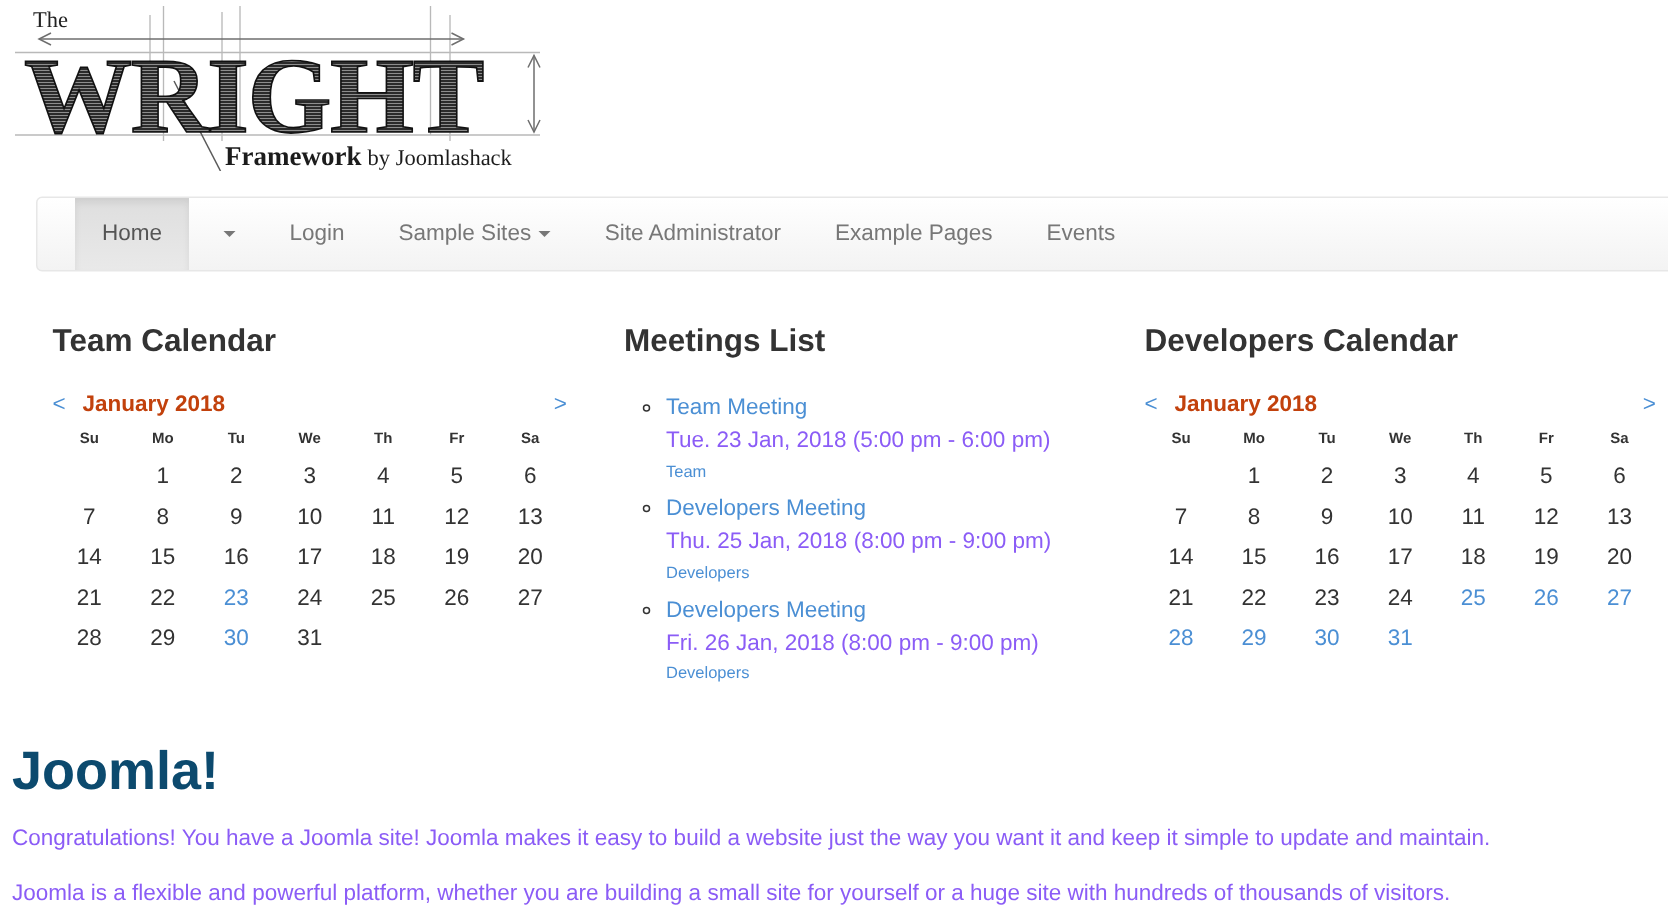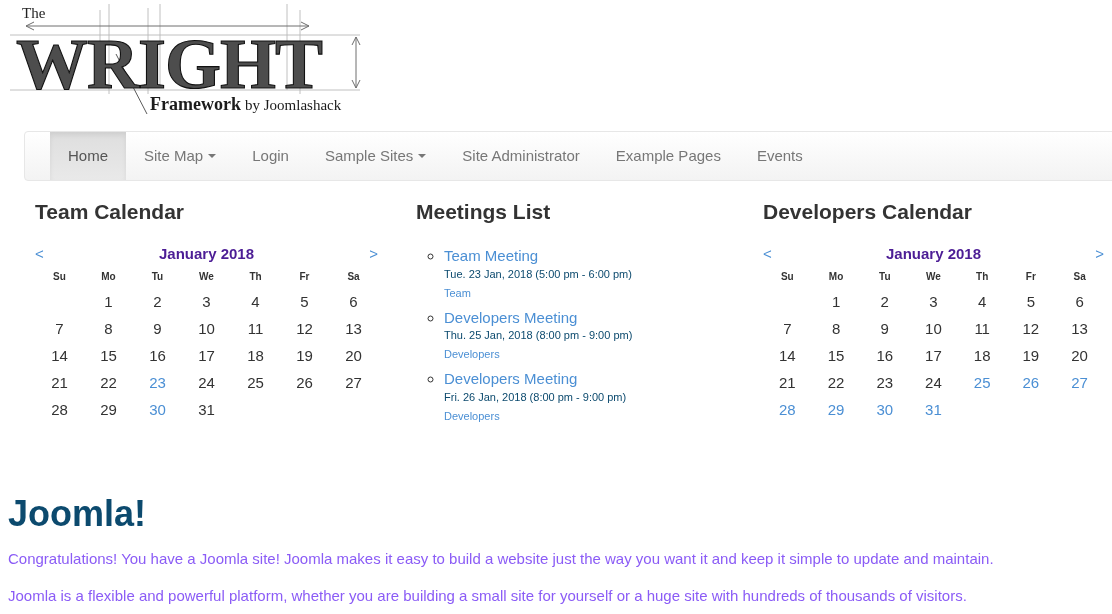--- a/index.html
+++ b/index.html
@@ -56,21 +56,21 @@
     margin-left: 5px;
     vertical-align: middle;
     border-top: 4px dashed #777;
     border-top: 4px solid #777;
     border-right: 4px solid transparent;
     border-left: 4px solid transparent;
   }
 
   
   .modules {
-    position: absolute; left: 0; top: 200px;
+    position: absolute; left: 0; top: 216px;
     width: 1112px;
     display: flex;
   }
   .col-cal-left  { width: 390px; padding-left: 35px; padding-right: 12px; }
   .col-meetings  { width: 360px; padding-left: 26px; padding-right: 12px; }
   .col-cal-right { width: 362px; padding-left: 13px; padding-right: 8px; }
 
   .module-title {
     font-size: 21px;
     font-weight: bold;
@@ -84,22 +84,22 @@
     display: flex; align-items: center;
     font-size: 15px;
     margin-bottom: 5px;
   }
   .cal-prev, .cal-next {
     color: #4b8fd4; cursor: pointer; width: 20px;
     font-size: 15px;
   }
   .cal-next { text-align: right; }
   .cal-month {
-    flex: 1; text-align: center;
-    color: #4c1d95; font-weight: bold; font-size: 15px;
+    flex: 1; text-align: left;
+    color: #c2410c; font-weight: bold; font-size: 15px;
     cursor: pointer;
   }
   table.cal {
     border-collapse: collapse;
     width: 100%;
     table-layout: fixed;
   }
   table.cal th {
     font-size: 10px; font-weight: bold; color: #333333;
     text-align: center; padding: 4px 0 6px 0;
@@ -120,22 +120,22 @@
   ul.meetings li { margin-bottom: 3px; }
   .mtg-title {
     display: block;
     font-size: 15px;
     color: #4b8fd4;
     cursor: pointer;
     line-height: 1.45;
   }
   .mtg-when {
     display: block;
-    font-size: 11px;
-    color: #0c4a6e;
+    font-size: 15px;
+    color: #8b5cf6;
     line-height: 1.45;
   }
   .mtg-cat {
     display: block;
     font-size: 11px;
     color: #4b8fd4;
     cursor: pointer;
     line-height: 1.9;
   }
 
@@ -204,21 +204,20 @@
     </svg>
   </div>
 </div>
 
 <nav class="navbar">
   <ul class="nav-list" id="nav-list">
       <li class="nav-item active">
         <span>Home</span>
       </li>
       <li class="nav-item">
-        <span>Site Map</span>
         <span class="caret"></span>
       </li>
       <li class="nav-item">
         <span>Login</span>
       </li>
       <li class="nav-item">
         <span>Sample Sites</span>
         <span class="caret"></span>
       </li>
       <li class="nav-item">

